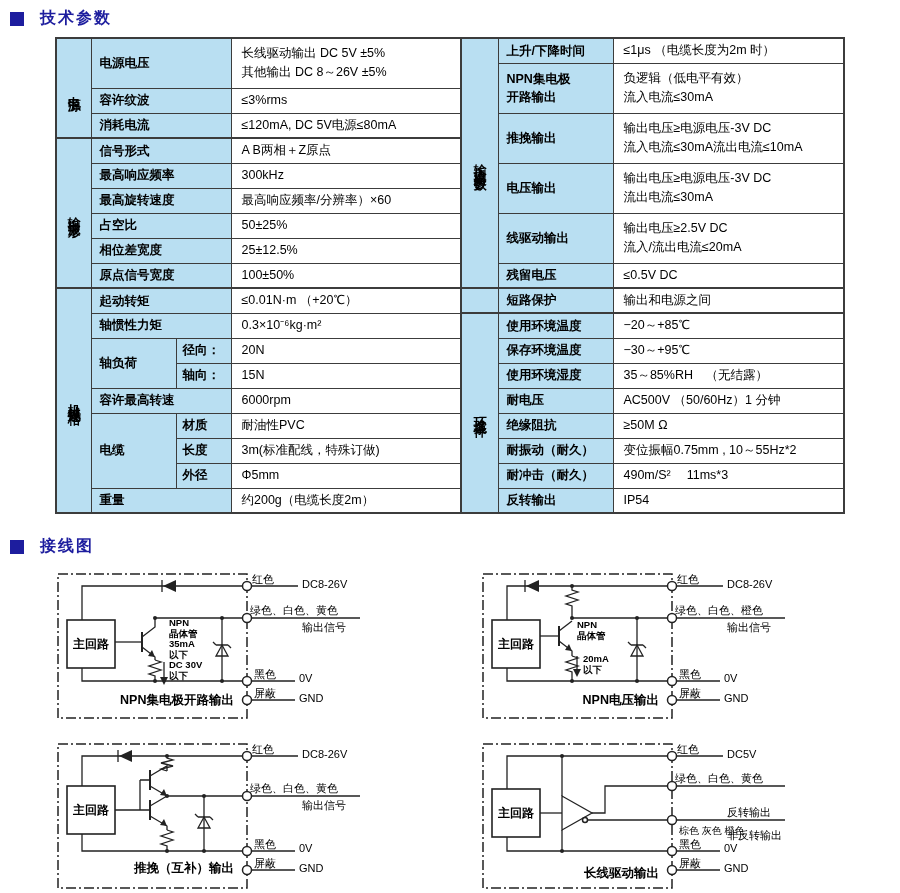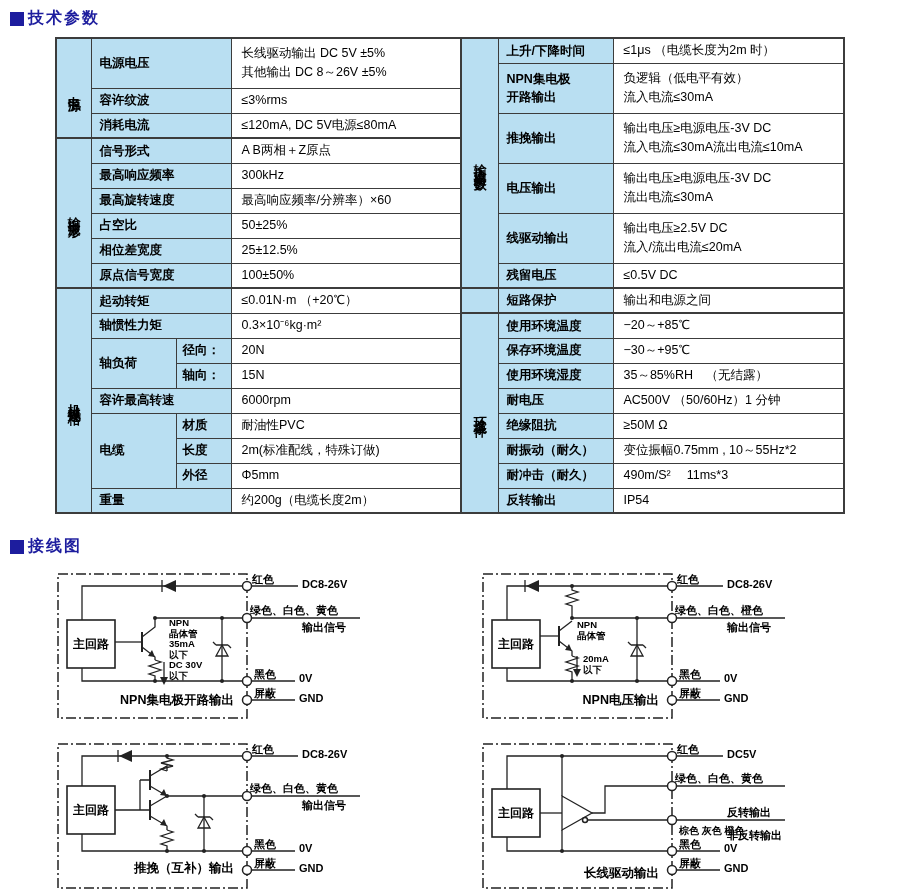--- a/index.html
+++ b/index.html
@@ -1,42 +1,42 @@
 <!DOCTYPE html>
 <html><head>
 <meta charset="utf-8">
 <style>
   * { margin:0; padding:0; box-sizing:border-box; }
   html,body { width:900px; height:893px; background:#ffffff;
               font-family:"Liberation Sans", sans-serif; color:#000; }
   .page { position:relative; width:900px; height:893px; overflow:hidden; }
 
   
-  .sec-title { position:absolute; display:flex; align-items:center; gap:4px; }
+  .sec-title { position:absolute; display:flex; align-items:center; gap:16px; }
   .sec-title .bullet { width:14px; height:14px; background:#1d1d9e; display:inline-block; }
   .sec-title .txt { font-size:16px; font-weight:bold; color:#1d1d9e; letter-spacing:2px; }
 
   
   .tables { position:absolute; left:55px; top:37px; display:flex; }
   table.spec { border-collapse:collapse; table-layout:fixed; border:2px solid #3c3c3c; }
   table.spec + table.spec { margin-left:-2px; }
   table.spec td { border:1px solid #3c3c3c; font-size:12.5px; vertical-align:middle; overflow:hidden; }
   tr.h1 { height:25px; } tr.h2 { height:50px;padding-left:20px; }
   tr.gstart td { border-top:2px solid #3c3c3c; }
   td.g { background:#b9dff2; text-align:center; }
   td.g .vtext { writing-mode:vertical-lr; text-orientation:upright; font-weight:bold;
                 font-size:13px; letter-spacing:3px; display:inline-block; }
   td.l { background:#b9dff2; font-weight:bold; padding-left:8px; white-space:pre-line; line-height:1.45;margin-top:20px; }
   td.sl { background:#b9dff2; font-weight:bold; padding-left:6px; }
   td.v { background:#ffffff; padding-left:10px; white-space:pre-line; line-height:1.55; }
 
   
   .diag { position:absolute; width:335px; height:158px; }
   .diag svg { position:absolute; left:0; top:0; }
-  .diag .olabel { position:absolute; font-size:11px; font-weight:bold; white-space:nowrap; }
+  .diag .olabel { position:absolute; font-size:11px; font-weight:normal; white-space:nowrap; }
   .diag .cap { position:absolute; font-size:12.5px; font-weight:bold; text-align:right; width:160px; }
   .diag .boxlbl { position:absolute; width:48px; height:48px; display:flex; align-items:center;
                   justify-content:center; font-size:12px; font-weight:bold;border-radius:12px; }
   .diag .note { position:absolute; font-size:9.5px; line-height:10.5px; font-weight:bold; white-space:pre-line; }
   .ln { stroke:#222; stroke-width:1.3; fill:none; }
   .lnt { stroke:#222; stroke-width:2; fill:none; }
   .frame { stroke:#222; stroke-width:1.5; fill:none; stroke-dasharray:10 3 2 3; }
   .term { fill:#fff; stroke:#222; stroke-width:1.5; }
   .dot { fill:#222; }
   .solid { fill:#222; }
@@ -123,21 +123,21 @@
             <td class="l" colspan="2">容许最高转速</td>
             <td class="v">6000rpm</td>
           </tr>
       <tr class="h1">
         <td class="l" rowspan="3">电缆</td>
         <td class="sl">材质</td>
         <td class="v">耐油性PVC</td>
       </tr>
       <tr class="h1">
             <td class="sl">长度</td>
-            <td class="v">2m(标准配线，特殊订做)</td>
+            <td class="v">3m(标准配线，特殊订做)</td>
           </tr>
       <tr class="h1">
             <td class="sl">外径</td>
             <td class="v">Φ5mm</td>
           </tr>
       <tr class="h1">
             <td class="l" colspan="2">重量</td>
             <td class="v">约200g（电缆长度2m）</td>
           </tr>
     </tbody>

